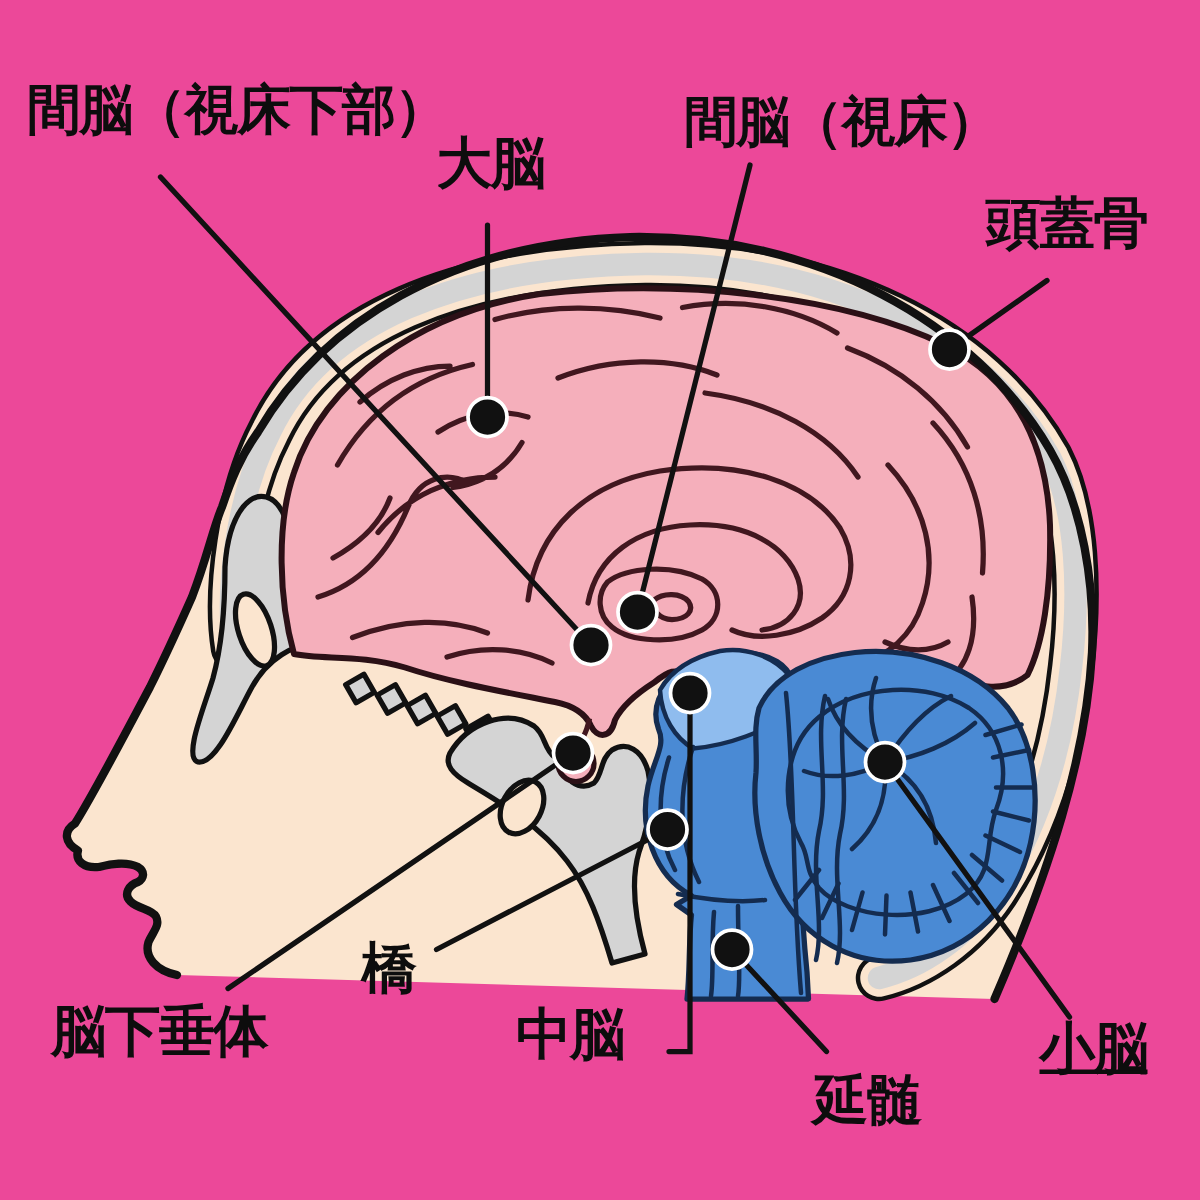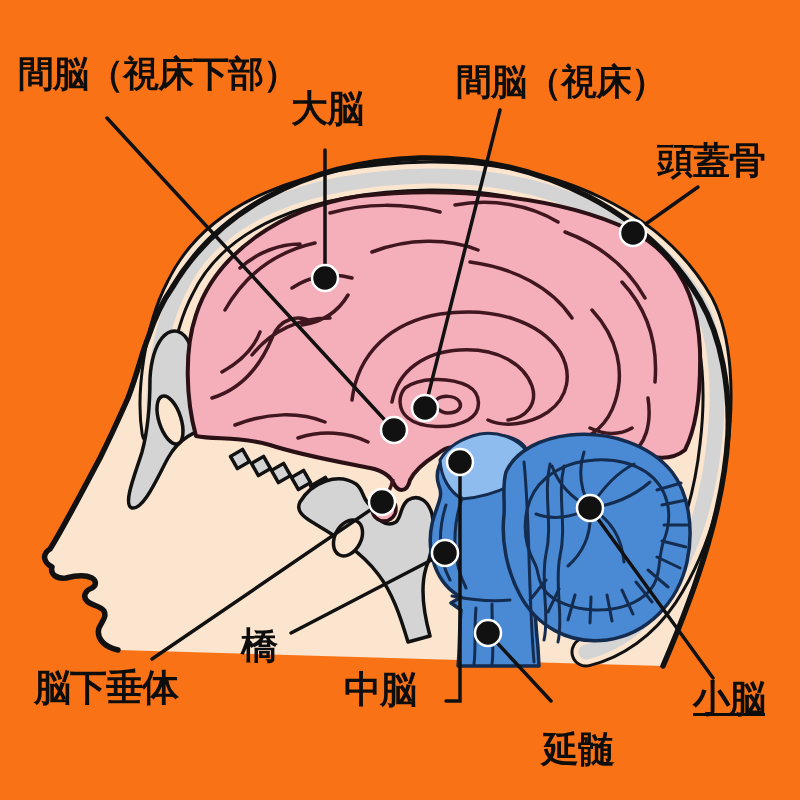--- a/index.html
+++ b/index.html
@@ -1,19 +1,19 @@
 <!DOCTYPE html>
 <html><head>
 <meta charset="utf-8">
 <style>
   html,body{margin:0;padding:0;background:#ffffff;}
   .stage{
     position:relative;
     width:800px;height:800px;
-    background:#f97316;
+    background:#ec4899;
     font-family:"DejaVu Sans","Liberation Sans",sans-serif;
     overflow:hidden;
   }
   .stage svg{position:absolute;left:0;top:0;}
   .label{
     position:absolute;
     font-weight:bold;
     font-size:37px;
     line-height:1.1;
     color:#0d0d0d;
@@ -221,20 +221,20 @@
       <circle cx="445" cy="553" r="13"></circle>
       <circle cx="460" cy="462" r="13"></circle>
       <circle cx="488" cy="633" r="13"></circle>
       <circle cx="590" cy="508" r="13"></circle>
     </g>
   </svg>
 
   <div class="label small" style="left:18px;top:54px;">間脳（視床下部）</div>
   <div class="label" style="left:291px;top:89px;">大脳</div>
   <div class="label small" style="left:408px;top:62px;margin-left:48px;">間脳（視床）</div>
-  <div class="label" style="left:657px;top:141px;">頭蓋骨</div>
+  <div class="label" style="left:657px;top:129px;">頭蓋骨</div>
   <div class="label" style="left:34px;top:668px;">脳下垂体</div>
   <div class="label" style="left:241px;top:626px;">橋</div>
   <div class="label" style="left:344px;top:670px;">中脳</div>
-  <div class="label" style="left:542px;top:730px;">延髄</div>
+  <div class="label" style="left:542px;top:714px;">延髄</div>
   <div class="label" style="left:693px;top:679px;text-decoration:underline;">小脳</div>
 
 </div>
 
 </body></html>

